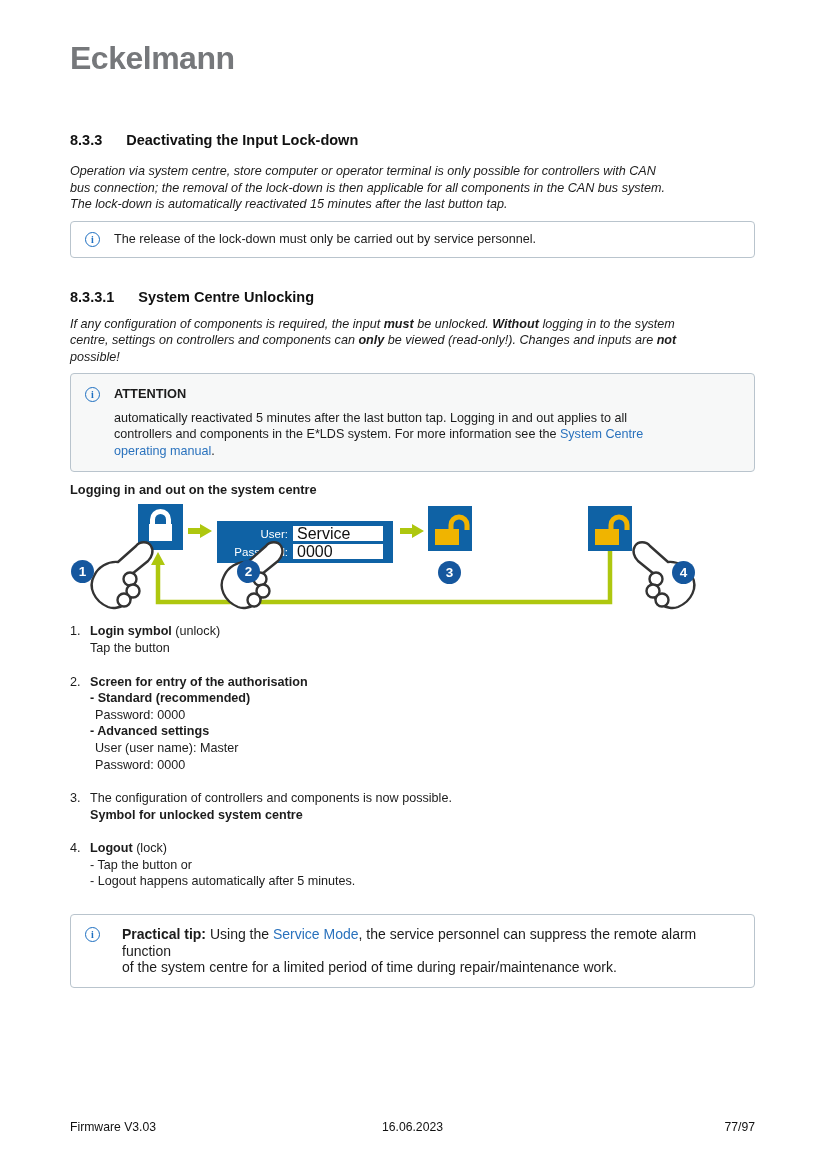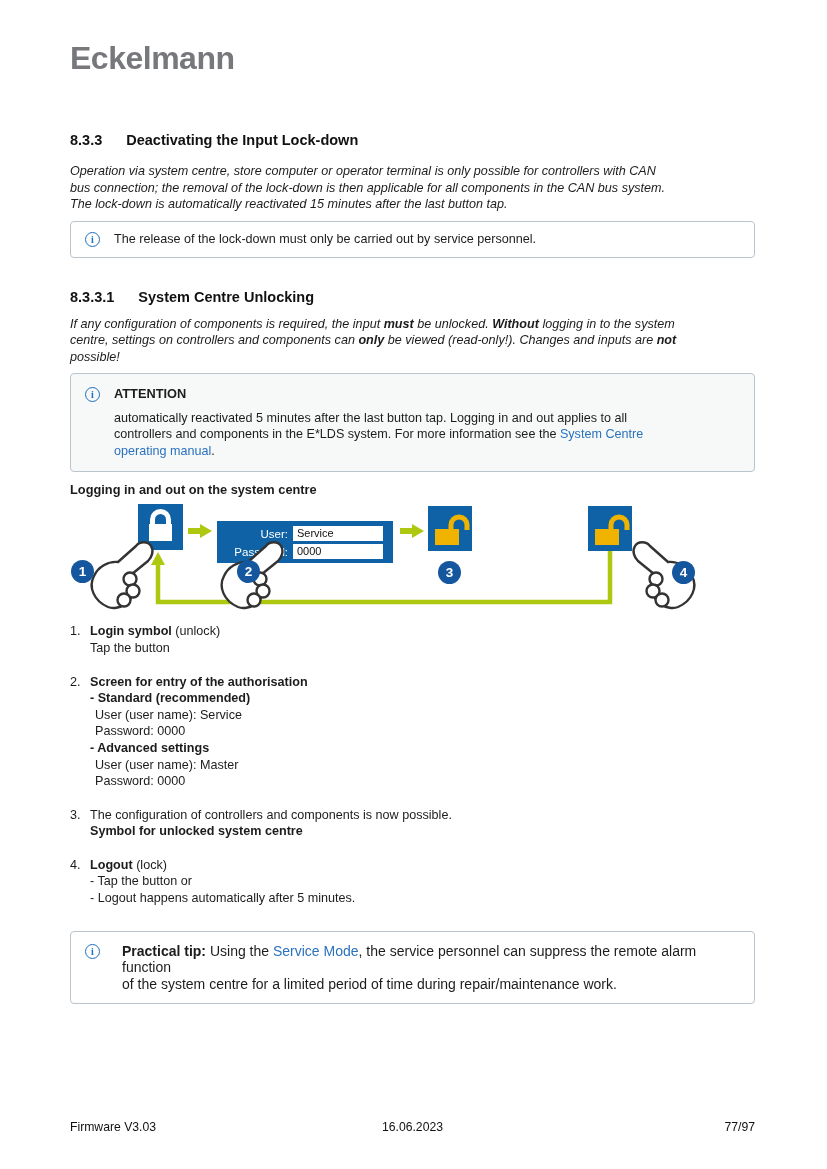--- a/index.html
+++ b/index.html
@@ -44,21 +44,21 @@
   .tile-1 { left:68px;  top:7px; width:45px; height:46px; }
   .tile-3 { left:358px; top:9px; width:44px; height:45px; }
   .tile-4 { left:518px; top:9px; width:44px; height:45px; }
   .g-arrow { position:absolute; z-index:2; }
   .g-arrow-1 { left:118px; top:27px; }
   .g-arrow-2 { left:330px; top:27px; }
   .dialog { position:absolute; left:147px; top:24px; width:176px; height:42px; background:#0f62a5; z-index:2;
             padding:5px 6px 0 0; }
   .dlg-row { display:flex; align-items:center; height:15px; margin-bottom:3px; }
   .dlg-label { width:76px; text-align:right; color:#fff; font-size:11.5px; padding-right:5px; }
-  .dlg-field { width:90px; height:15px; background:#fff; color:#111; font-size:11px; line-height:15px; padding-left:4px; }
+  .dlg-field { width:90px; height:15px; background:#fff; color:#111; font-size:16px; line-height:15px; padding-left:4px; }
   .hand { position:absolute; z-index:3; }
   .hand-1 { left:8px;   top:36px; }
   .hand-2 { left:138px; top:36px; }
   .hand-4 { left:528px; top:36px; transform:scaleX(-1); }
   .badge { position:absolute; z-index:4; width:23px; height:23px; border-radius:50%; background:#15579e;
            color:#fff; font-size:13.5px; font-weight:bold; display:flex; align-items:center; justify-content:center; }
   .badge-1 { left:1px;   top:63px; }
   .badge-2 { left:167px; top:63px; }
   .badge-3 { left:368px; top:64px; }
   .badge-4 { left:602px; top:64px; }
@@ -212,21 +212,20 @@
         <div class="step-body">
             <div><span class="b">Login symbol</span><span> (unlock)</span></div>
             <div><span>Tap the button</span></div>
           </div>
       </div>
       <div class="step">
         <div class="step-num">2.</div>
         <div class="step-body">
             <div><span class="b">Screen for entry of the authorisation</span></div>
             <div><span class="b">- Standard (recommended)</span></div>
-            <div class="ind"><span>User (user name): Service</span></div>
             <div class="ind"><span>Password: 0000</span></div>
             <div><span class="b">- Advanced settings</span></div>
             <div class="ind"><span>User (user name): Master</span></div>
             <div class="ind"><span>Password: 0000</span></div>
           </div>
       </div>
       <div class="step">
         <div class="step-num">3.</div>
         <div class="step-body">
             <div><span>The configuration of controllers and components is now possible.</span></div>

